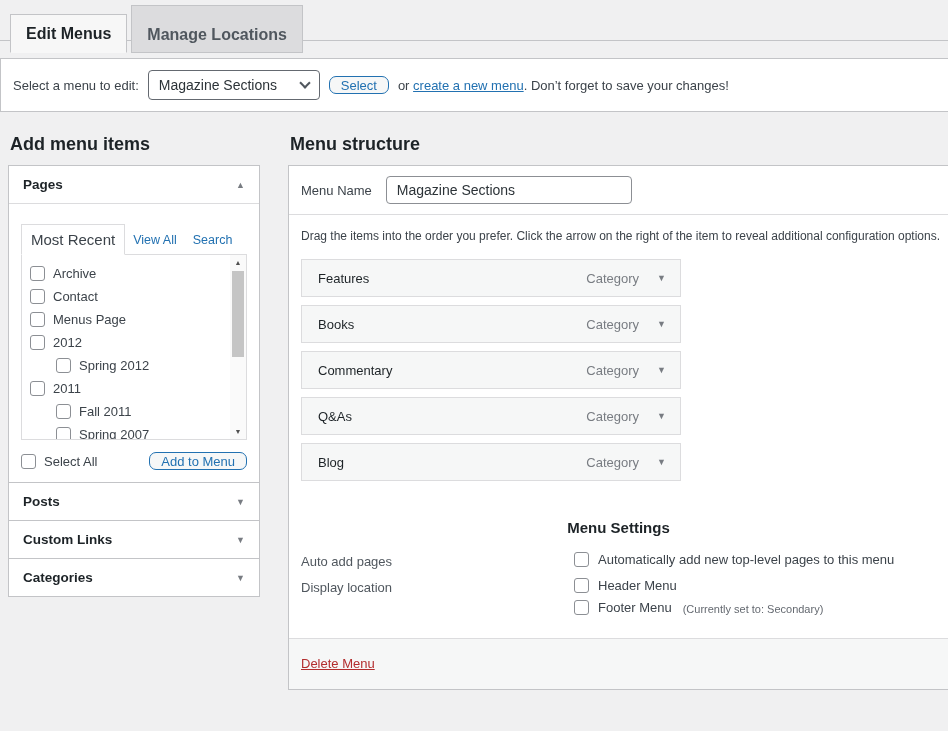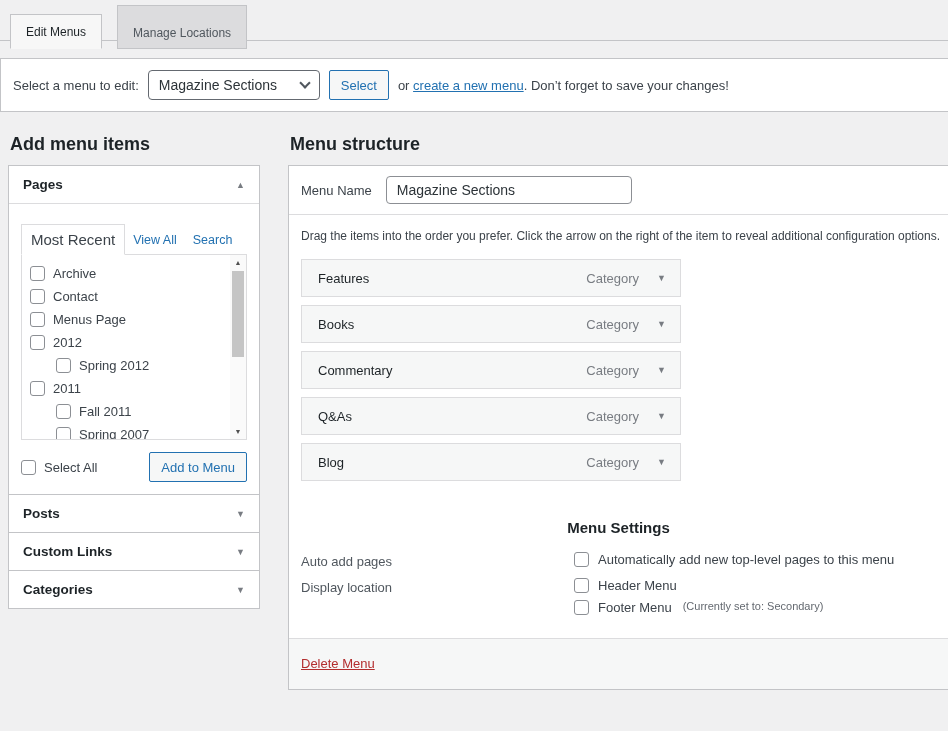--- a/index.html
+++ b/index.html
@@ -11,39 +11,39 @@
     color: #3c434a;
   }
   a { text-decoration: underline; cursor: pointer; }
 
   
   .tabs-row { padding: 5px 0 0 10px; position: relative; height: 41px; }
   .tabs-row::after { content:""; position:absolute; left:0; right:0; bottom:0; height:1px; background:#c3c4c7; }
   .nav-tab {
     position: relative; z-index: 1; display: inline-block;
     border: 1px solid #c3c4c7; padding: 10px 15px 9px;
-    font-weight: 400; font-size: 12px; color: #50575e;
-    background: #dcdcde; margin-right: 15px; cursor: pointer; vertical-align: bottom;
+    font-weight: 700; font-size: 16px; color: #50575e;
+    background: #dcdcde; margin-right: 4px; cursor: pointer; vertical-align: bottom;
   }
   .nav-tab.active { background: #f7f7f7; color: #1d2327; border-bottom: 1px solid #f7f7f7; }
   .nav-tab.inactive { padding: 20px 15px 8px; }
 
   
   .select-bar {
     margin-top: 17px; height: 54px; background: #fff;
     border-top: 1px solid #c3c4c7; border-bottom: 1px solid #c3c4c7; border-left: 1px solid #c3c4c7;
     display: flex; align-items: center; padding-left: 12px; gap: 9px;
   }
   .fake-select {
     width: 172px; height: 30px; border: 1px solid #646970; border-radius: 4px;
     background: #fff; display: flex; align-items: center; justify-content: space-between;
     padding: 0 10px; font-size: 14px; color: #2c3338; cursor: pointer;
   }
   .btn-secondary {
-    height: 30px; background: #f6f7f7; border: 1px solid #2271b1; border-radius: 2px;
+    height: 18px; background: #f6f7f7; border: 1px solid #2271b1; border-radius: 7px;
     color: #2271b1; font-size: 13px; padding: 0 11px; cursor: pointer;
     font-family: "Liberation Sans", sans-serif;
   }
   .blue-link { color: #2271b1; }
 
   
   .content { display: flex; align-items: flex-start; padding-left: 8px; }
   .left-col { width: 252px; flex-shrink: 0; }
   .right-col { flex: 1; margin-left: 28px; min-width: 0; }
   h2.section-title { font-size: 18px; font-weight: 700; color: #1d2327; margin: 22px 0 10px 2px; }
@@ -103,21 +103,21 @@
   }
   .menu-item .mi-label { color: #1d2327; font-size: 13px; }
   .menu-item .mi-right { display: flex; align-items: center; gap: 18px; }
   .menu-item .mi-type { color: #787c82; font-size: 13px; }
 
   .menu-settings { padding: 30px 12px 14px; }
   .menu-settings h3 { font-size: 15px; font-weight: 700; color: #1d2327; margin-bottom: 16px; text-align: center; }
   .settings-row { display: grid; grid-template-columns: 273px 1fr; margin-bottom: 9px; }
   .settings-label { color: #50575e; padding-top: 2px; }
   .settings-opts { display: flex; flex-direction: column; gap: 7px; }
-  .opt-line { display: flex; align-items: flex-start; gap: 9px; cursor: pointer; }
+  .opt-line { display: flex; align-items: flex-end; gap: 9px; cursor: pointer; }
   .opt-note { font-size: 11px; color: #646970; margin-left: 2px; }
 
   .menu-footer { border-top: 1px solid #dcdcde; background: #f6f7f7; padding: 17px 12px 18px; }
   .delete-link { color: #b32d2e; font-size: 13px; }
 
   .chev-icon { display: inline-block; width: 8px; height: 8px; border-right: 2px solid #50575e; border-bottom: 2px solid #50575e; transform: rotate(45deg); margin-top: -4px; }
 </style>
 </head>
 <body>
 

